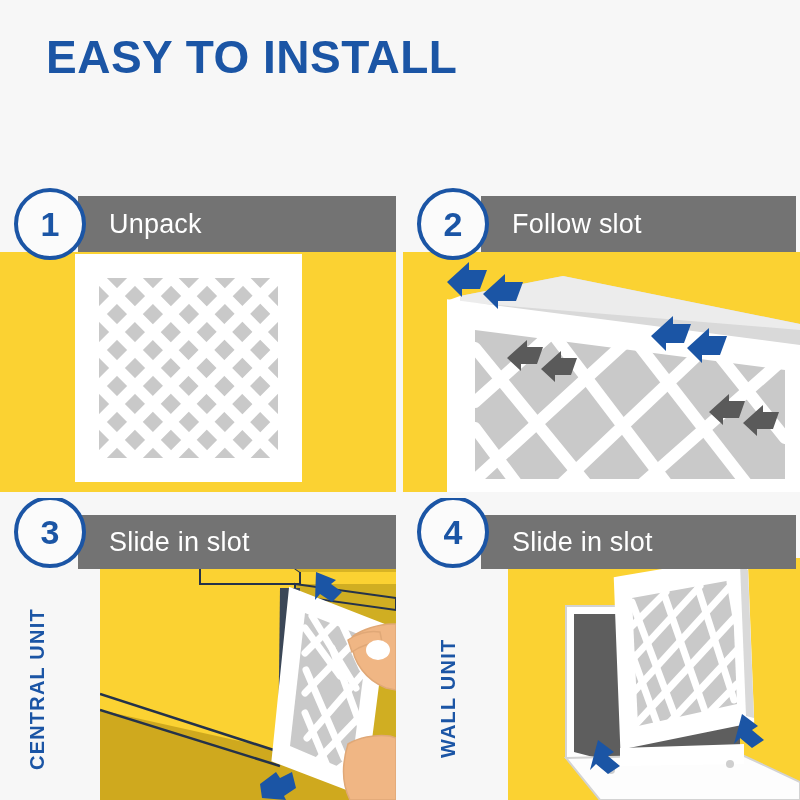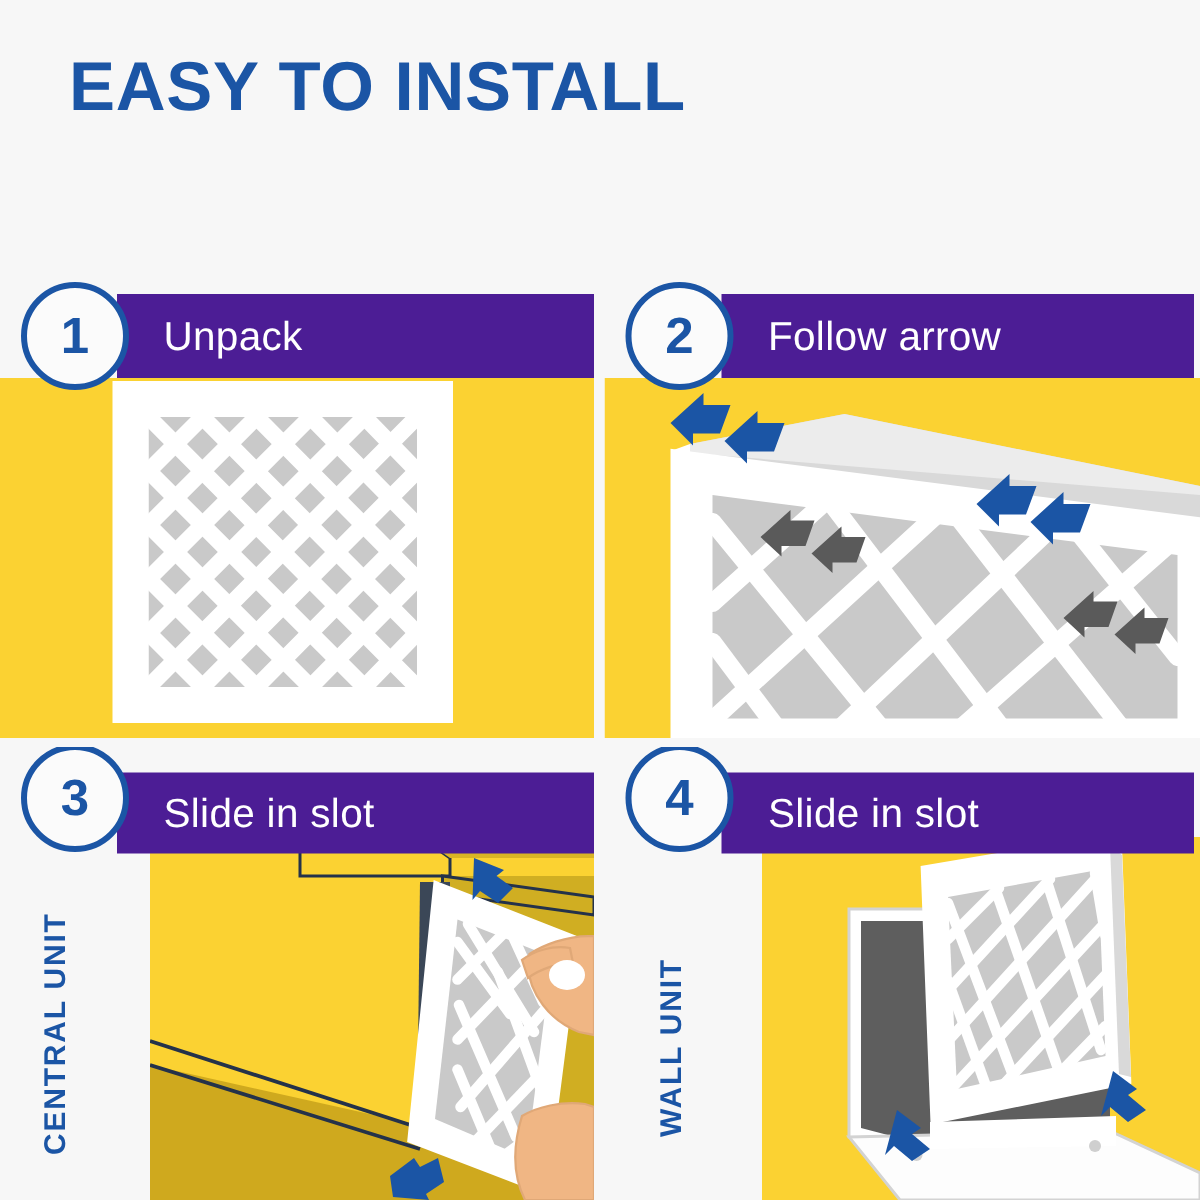--- a/index.html
+++ b/index.html
@@ -34,21 +34,21 @@
   
   #panel3{left:0;top:498px;width:400px;height:302px;}
   #p3-yellow{left:100px;top:60px;width:296px;height:242px;}
   
   #panel4{left:403px;top:498px;width:397px;height:302px;}
   #p4-yellow{left:105px;top:60px;width:292px;height:242px;}
 
   
   .step-bar{
     position:absolute;left:78px;top:10px;height:56px;
-    background:#4c1d95;
+    background:#737373;
     display:flex;align-items:center;
   }
   #panel1 .step-bar,#panel2 .step-bar{width:318px;}
   #panel2 .step-bar{width:315px;}
   #panel3 .step-bar,#panel4 .step-bar{top:17px;height:54px;}
   #panel3 .step-bar{width:318px;}
   #panel4 .step-bar{width:315px;}
   .step-label{
     color:#ffffff;font-size:27px;font-weight:normal;
     margin-left:31px;letter-spacing:0.2px;
@@ -168,21 +168,21 @@
           <path d="M80,42 L102,22 L102,30 L120,30 L113,49 L95,49 L95,57 Z"></path>
         </g>
 
         <g fill="#1b55a5">
           <path d="M248,84 L270,64 L270,72 L288,72 L281,91 L263,91 L263,99 Z"></path>
           <path d="M284,96 L306,76 L306,84 L324,84 L317,103 L299,103 L299,111 Z"></path>
         </g>
       </svg>
     </div>
     <div class="step-bar">
-      <span class="step-label">Follow arrow</span>
+      <span class="step-label">Follow slot</span>
     </div>
     <div class="step-badge">2</div>
   </div>
 
   <div class="panel" id="panel3">
     <div class="panel-yellow" id="p3-yellow">
       <svg class="art" width="296" height="242" viewBox="0 0 296 242">
 
         <rect x="0" y="0" width="296" height="242" fill="#fbd232"></rect>
 

